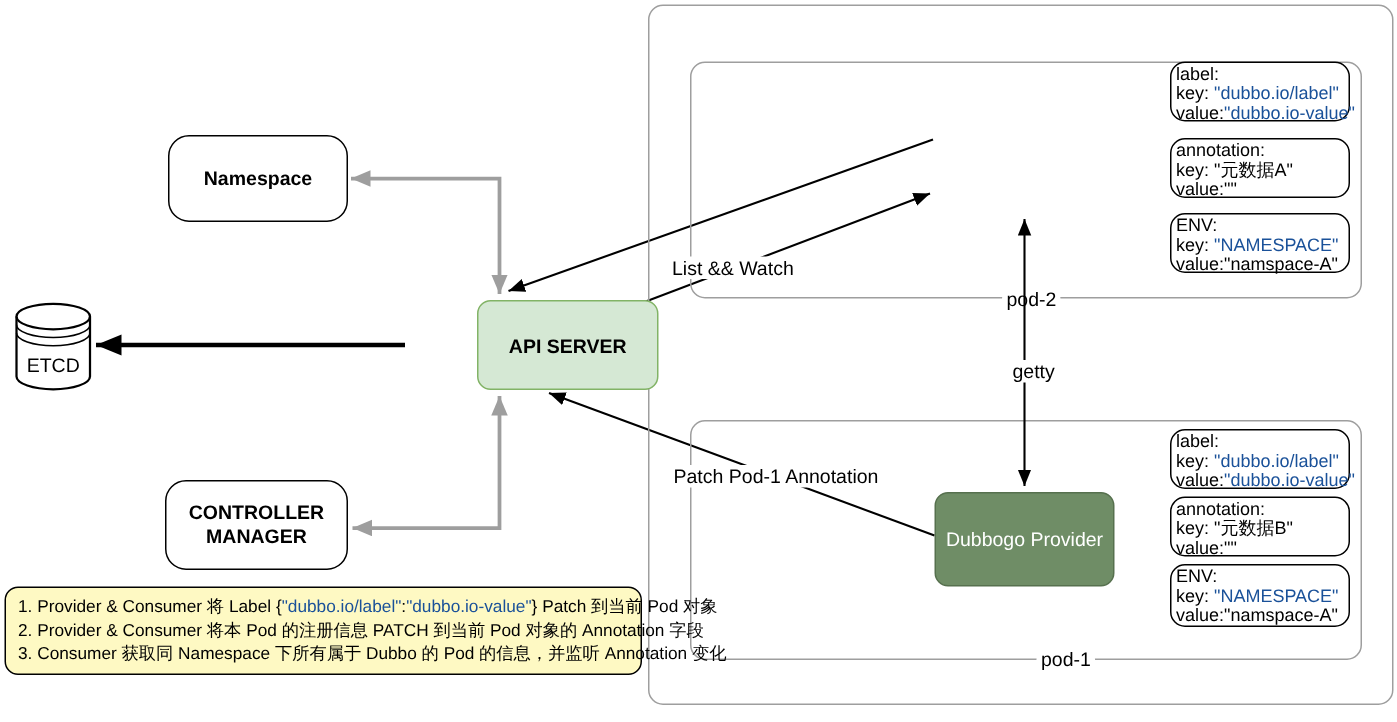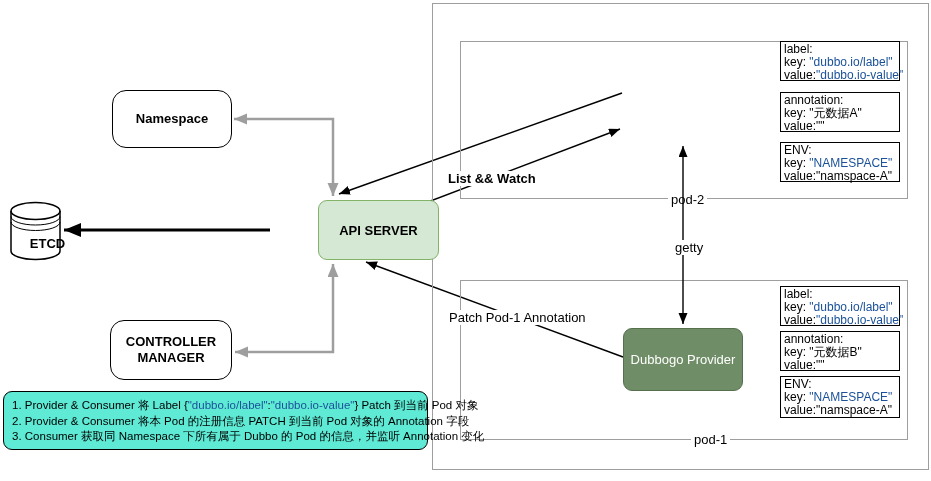--- a/index.html
+++ b/index.html
@@ -1,35 +1,35 @@
 <!DOCTYPE html>
 <html><head>
 <meta charset="utf-8">
 <style>
   html,body{margin:0;padding:0;background:#fff;}
   #stage{position:relative;width:931px;height:481px;background:#fff;
     font-family:"Liberation Sans","DejaVu Sans",sans-serif;color:#000;overflow:hidden;}
   svg.layer{position:absolute;left:0;top:0;z-index:1;}
   svg.layer-top{position:absolute;left:0;top:0;z-index:4;pointer-events:none;}
-  .abs{position:absolute;box-sizing:border-box;}
+  .abs{position:absolute;box-sizing:border-box;border-radius:10px;}
   .frame{border:1px solid #9e9e9e;z-index:2;}
   .rbox{border:1.5px solid #000;border-radius:14px;background:#fff;z-index:2;
     display:flex;flex-direction:column;align-items:center;justify-content:center;
     font-weight:bold;font-size:13px;text-align:center;line-height:16px;}
   .api{background:#d5e8d4;border:1.5px solid #82b366;border-radius:9px;z-index:2;
     display:flex;align-items:center;justify-content:center;font-weight:bold;font-size:13px;margin-left:48px;}
   .app{background:#6f8d66;border:1px solid #56704e;border-radius:9px;color:#fff;z-index:2;
     display:flex;align-items:center;justify-content:center;font-size:13px;}
   .info{border:1px solid #000;background:#fff;z-index:3;font-size:12px;line-height:13px;
     padding:1px 3px;white-space:nowrap;overflow:visible;}
   .blue{color:#1a5199;}
   .edge-label{z-index:3;font-size:13px;background:#fff;padding:0 2px;white-space:nowrap;}
   .border-label{z-index:3;font-size:13px;background:#fff;padding:0 3px;white-space:nowrap;}
   .getty-label{z-index:5;font-size:13px;background:#fff;padding:0 2px;white-space:nowrap;}
-  .notes{border:1.5px solid #000;border-radius:9px;background:#5eead4;z-index:2;
+  .notes{border:1.5px solid #000;border-radius:9px;background:#fef9c3;z-index:2;
     font-size:11.5px;line-height:15.5px;padding:6px 8px;white-space:nowrap;}
   .etcd-label{z-index:2;font-size:13px;text-align:center;}
 </style>
 </head>
 <body>
 
 <div id="stage">
 
   <svg class="layer" width="931" height="481">
     <defs>
@@ -61,21 +61,21 @@
 
     <path d="M 391 216 L 620 129" stroke="#000" stroke-width="1.4" fill="none" marker-end="url(#mB)"></path>
 
     <path d="M 623 357 L 366 262" stroke="#000" stroke-width="1.4" fill="none" marker-end="url(#mB)"></path>
   </svg>
 
   <div class="abs frame" style="left:432px;top:3px;width:497px;height:467px;"></div>
   <div class="abs frame" style="left:460px;top:41px;width:448px;height:158px;"></div>
   <div class="abs frame" style="left:460px;top:280px;width:448px;height:160px;"></div>
 
-  <div class="abs etcd-label" style="left:25px;top:236px;width:45px;font-weight:bold;">ETCD</div>
+  <div class="abs etcd-label" style="left:13px;top:236px;width:45px;">ETCD</div>
 
   <div class="abs rbox" style="left:112px;top:90px;width:120px;height:58px;">
     <span>Namespace</span>
   </div>
 
   <div class="abs api" style="left:270px;top:200px;width:121px;height:60px;">
     <span>API SERVER</span>
   </div>
 
   <div class="abs rbox" style="left:110px;top:320px;width:122px;height:60px;">
@@ -112,21 +112,21 @@
     <div>annotation:</div>
     <div><span>key: </span><span>"元数据B"</span></div>
     <div><span>value:</span><span>""</span></div>
   </div>
   <div class="abs info" style="left:780px;top:376px;width:120px;height:42px;">
     <div>ENV:</div>
     <div><span>key: </span><span class="blue">"NAMESPACE"</span></div>
     <div><span>value:</span><span>"namspace-A"</span></div>
   </div>
 
-  <div class="abs edge-label" style="left:446px;top:171px;font-weight:bold;">List &amp;&amp; Watch</div>
+  <div class="abs edge-label" style="left:446px;top:171px;">List &amp;&amp; Watch</div>
   <div class="abs edge-label" style="left:447px;top:310px;">Patch Pod-1 Annotation</div>
   <div class="abs getty-label" style="left:673px;top:240px;">getty</div>
 
   <div class="abs border-label" style="left:668px;top:192px;">pod-2</div>
   <div class="abs border-label" style="left:668px;top:432px;margin-left:23px;">pod-1</div>
   <div class="abs border-label" style="left:648px;top:462px;margin-top:40px;">namespace-A</div>
 
   <svg class="layer-top" width="931" height="481">
     <defs>
       <marker id="mB2" markerUnits="userSpaceOnUse" markerWidth="13" markerHeight="11" refX="11" refY="4.5" orient="auto-start-reverse">

